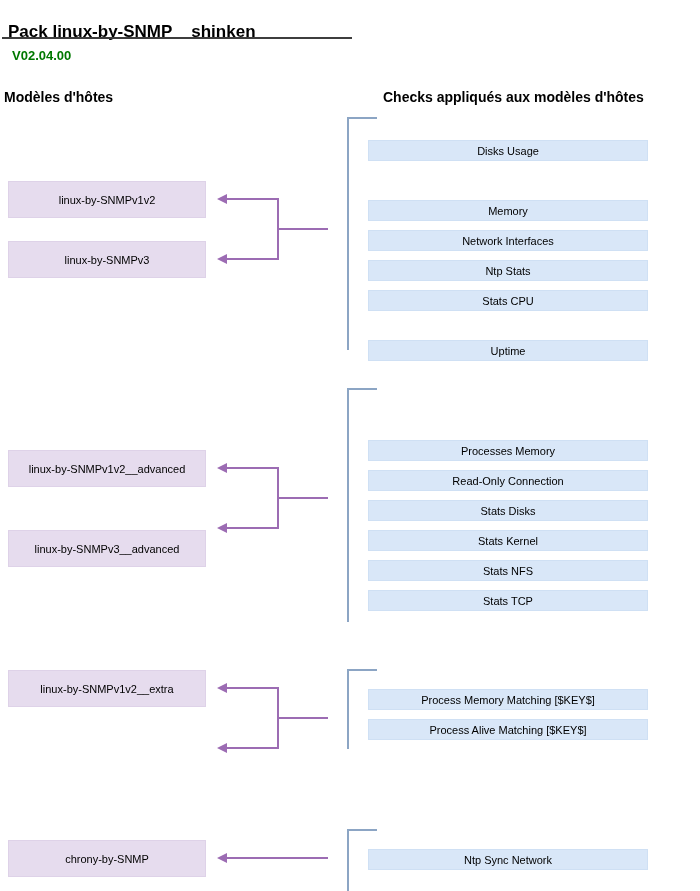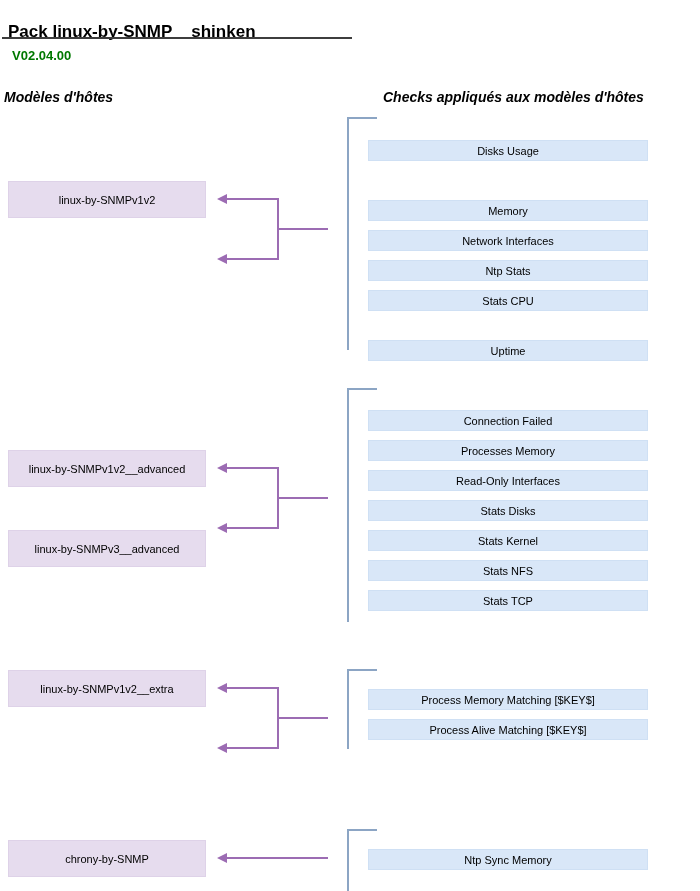--- a/index.html
+++ b/index.html
@@ -3,21 +3,21 @@
 <meta charset="utf-8">
 <style>
   html,body { margin:0; padding:0; background:#fff; }
   .page {
     position:relative; width:700px; height:891px; background:#ffffff;
     font-family:"Liberation Sans","DejaVu Sans",sans-serif; color:#000; overflow:hidden;
   }
   .title { position:absolute; left:8px; top:6px; font-size:17px; font-weight:bold; white-space:nowrap;margin-top:16px; }
   .rule  { position:absolute; left:2px; top:37px; width:350px; height:2px; background:#3d3d3d; }
   .version { position:absolute; left:12px; top:48px; font-size:13px; font-weight:bold; color:#007800; }
-  .col-heading { position:absolute; top:89px; font-size:14px; font-weight:bold; white-space:nowrap;font-style:italic; }
+  .col-heading { position:absolute; top:89px; font-size:14px; font-weight:bold; white-space:nowrap; }
   .hosts-heading { left:4px; }
   .checks-heading { left:383px; }
   .hostbox {
     position:absolute; left:8px; width:198px; height:37px; background:#e6dcee;
     border:1px solid #ded2e8; box-sizing:border-box;
     display:flex; align-items:center; justify-content:center; font-size:11px; white-space:nowrap;
   }
   .check {
     position:absolute; left:368px; width:280px; height:21px; background:#d9e7f8;
     border:1px solid #cfe0f4; box-sizing:border-box;
@@ -37,20 +37,21 @@
 <div class="page">
 
   <div class="title">Pack linux-by-SNMP__shinken</div>
   <div class="rule"></div>
   <div class="version">V02.04.00</div>
 
   <div class="col-heading hosts-heading">Modèles d'hôtes</div>
   <div class="col-heading checks-heading">Checks appliqués aux modèles d'hôtes</div>
 
   <div class="hostbox" style="top:181px">linux-by-SNMPv1v2</div>
+  <div class="hostbox" style="top:241px">linux-by-SNMPv3</div>
 
   <div class="arrowhead" style="left:217px; top:194px"></div>
   <div class="pline" style="left:227px; top:198px; width:50px; height:2px"></div>
   <div class="arrowhead" style="left:217px; top:254px"></div>
   <div class="pline" style="left:227px; top:258px; width:50px; height:2px"></div>
   <div class="pline" style="left:277px; top:198px; width:2px; height:62px"></div>
   <div class="pline" style="left:279px; top:228px; width:49px; height:2px"></div>
 
   <div class="bline" style="left:347px; top:117px; width:30px; height:2px"></div>
   <div class="bline" style="left:347px; top:117px; width:2px; height:233px"></div>
@@ -68,23 +69,22 @@
   <div class="arrowhead" style="left:217px; top:463px"></div>
   <div class="pline" style="left:227px; top:467px; width:50px; height:2px"></div>
   <div class="arrowhead" style="left:217px; top:523px"></div>
   <div class="pline" style="left:227px; top:527px; width:50px; height:2px"></div>
   <div class="pline" style="left:277px; top:467px; width:2px; height:62px"></div>
   <div class="pline" style="left:279px; top:497px; width:49px; height:2px"></div>
 
   <div class="bline" style="left:347px; top:388px; width:30px; height:2px"></div>
   <div class="bline" style="left:347px; top:388px; width:2px; height:234px"></div>
 
-  <div class="check" style="top:410px">Connection Failed</div>
   <div class="check" style="top:440px">Processes Memory</div>
-  <div class="check" style="top:470px">Read-Only Interfaces</div>
+  <div class="check" style="top:470px">Read-Only Connection</div>
   <div class="check" style="top:530px">Stats Kernel</div>
   <div class="check" style="top:500px">Stats Disks</div>
   <div class="check" style="top:560px">Stats NFS</div>
   <div class="check" style="top:590px">Stats TCP</div>
 
   <div class="hostbox" style="top:670px">linux-by-SNMPv1v2__extra</div>
 
   <div class="arrowhead" style="left:217px; top:683px"></div>
   <div class="pline" style="left:227px; top:687px; width:50px; height:2px"></div>
   <div class="arrowhead" style="left:217px; top:743px"></div>
@@ -99,15 +99,15 @@
   <div class="check" style="top:719px">Process Alive Matching [$KEY$]</div>
 
   <div class="hostbox" style="top:840px">chrony-by-SNMP</div>
 
   <div class="arrowhead" style="left:217px; top:853px"></div>
   <div class="pline" style="left:227px; top:857px; width:101px; height:2px"></div>
 
   <div class="bline" style="left:347px; top:829px; width:30px; height:2px"></div>
   <div class="bline" style="left:347px; top:829px; width:2px; height:62px"></div>
 
-  <div class="check" style="top:849px">Ntp Sync Memory</div>
+  <div class="check" style="top:849px">Ntp Sync Network</div>
 
 </div>
 
 </body></html>

